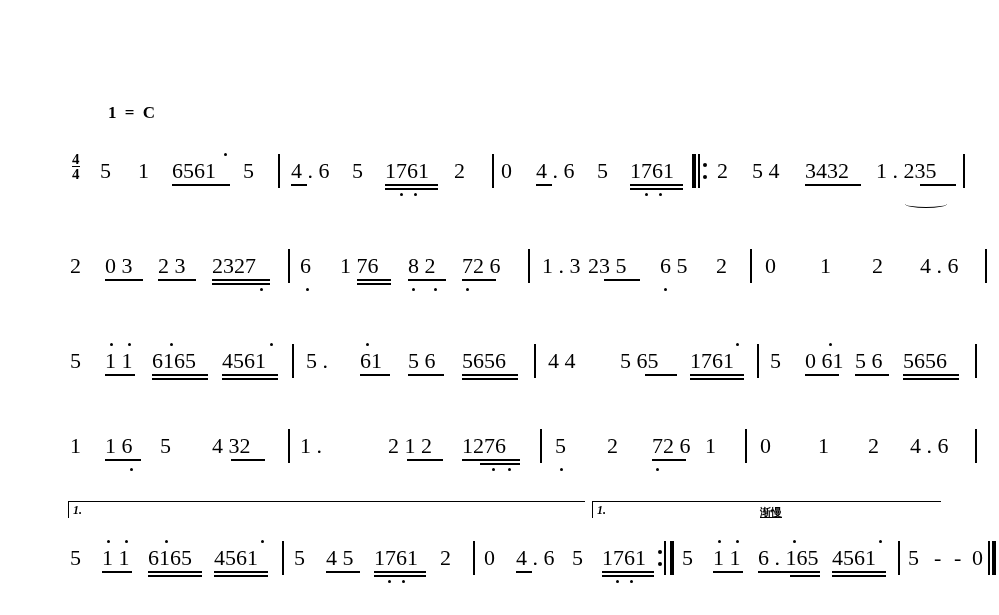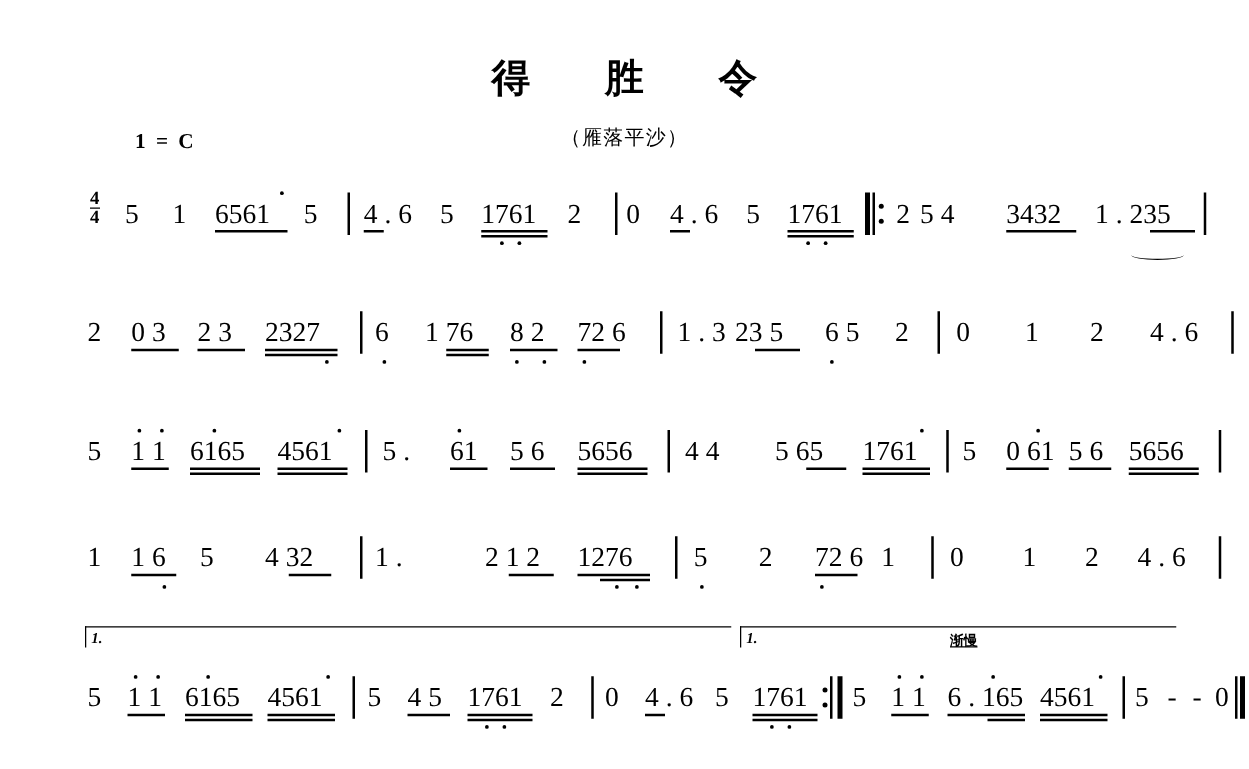--- a/index.html
+++ b/index.html
@@ -150,22 +150,20 @@
     border-bottom: 1.3px solid #000;
     border-radius: 50%;
     height: 7px;
   }
 </style>
 </head>
 <body>
 
 <div id="sheet">
 
-  <div class="title">得 胜 令</div>
-  <div class="subtitle">（雁落平沙）</div>
   <div class="keysig">1 = C</div>
 
   <div class="sys" style="top:158px;">
     <div class="row-inner">
       <div class="timesig" style="left:72px;">
         <span class="num-top">4</span>
         <span class="den">4</span>
       </div>
 
       <div class="tok" style="left:100px;">5</div>
@@ -198,21 +196,21 @@
       <div class="dotd" style="left:659px;"></div>
 
       <div class="repeat" style="left:692px;">
         <span class="thick"></span>
           <span class="thin"></span>
           <span class="d1"></span>
           <span class="d2"></span>
       </div>
 
       <div class="tok" style="left:717px;">2</div>
-      <div class="tok" style="left:736px;">5 4</div>
+      <div class="tok" style="left:752px;">5 4</div>
       <div class="tok" style="left:805px;">3432</div>
       <div class="beam1" style="left:805px;width:56px;"></div>
       <div class="tok" style="left:876px;">1 . 235</div>
       <div class="beam1" style="left:920px;width:36px;"></div>
       <div class="slur" style="left:905px;top:42px;width:42px;"></div>
       <div class="bar" style="left:963px;"></div>
     </div>
   </div>
 
   <div class="sys" style="top:253px;">

